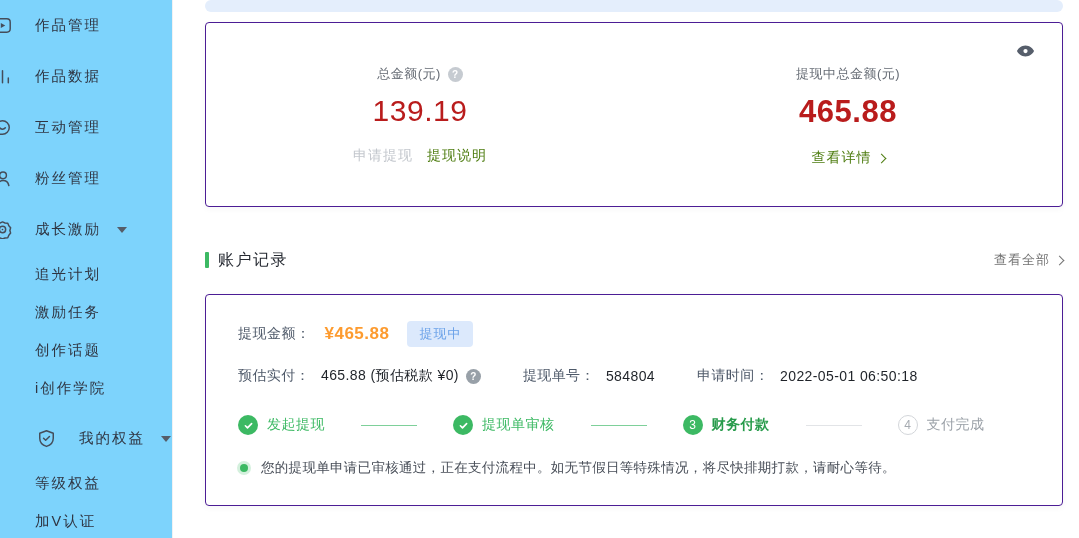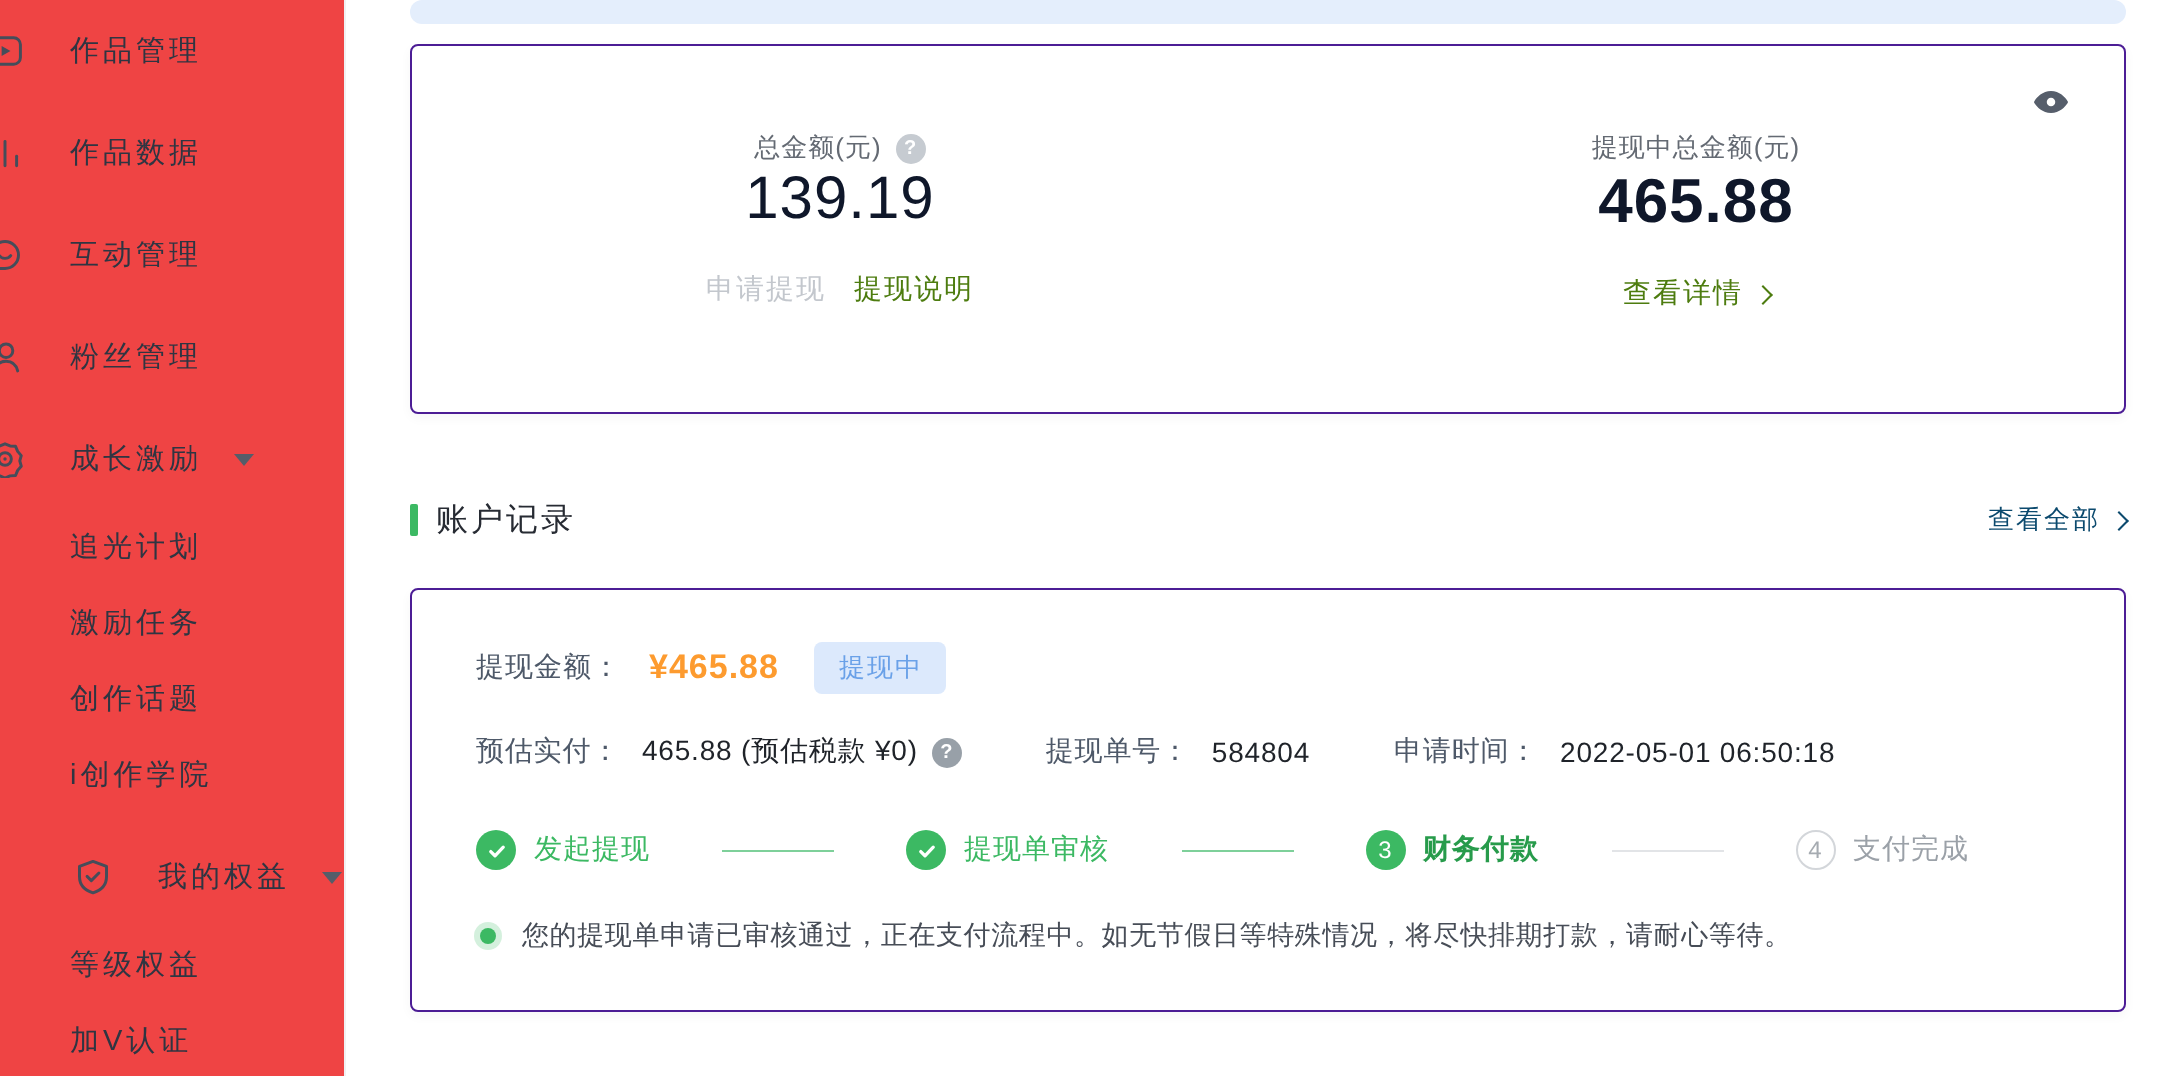--- a/index.html
+++ b/index.html
@@ -6,53 +6,53 @@
   body{
     width:1079px;height:538px;background:#fff;
     font-family:"Liberation Sans","DejaVu Sans",sans-serif;
     color:#333;
     --green:#3cb963;--dark-green:#279b4b;--orange:#fd9b2f;
     --badge-bg:#dce9fc;--badge-text:#6aa1e8;--banner:#e4eefc;
   }
   .layout{display:flex;height:538px;}
 
   
-  .sidebar{width:173px;flex:none;border-right:1px solid #f0f1f3;box-sizing:border-box;background:#ef4444;}
+  .sidebar{width:173px;flex:none;border-right:1px solid #f0f1f3;box-sizing:border-box;background:#7dd3fc;}
   .sb-item{display:flex;align-items:center;height:51px;cursor:pointer;}
   .sb-icon{width:22px;height:20px;margin-left:-7px;flex:none;display:flex;align-items:center;}
   .sb-label{margin-left:20px;font-size:14.5px;color:#2f3542;letter-spacing:2px;white-space:nowrap;}
   .caret{width:0;height:0;border-left:5px solid transparent;border-right:5px solid transparent;border-top:6px solid #555d69;margin-left:16px;}
   .sb-sub{height:38px;line-height:38px;padding-left:35px;font-size:14.5px;color:#2f3542;letter-spacing:2px;cursor:pointer;white-space:nowrap;}
 
   
   .main{flex:1;min-width:0;padding-left:32px;box-sizing:border-box;position:relative;}
   .banner{height:12px;background:var(--banner);border-radius:7px;margin-right:16px;}
   .card{border:1px solid #4c1d95;border-radius:4px;background:#fff;margin-right:16px;box-shadow:0 2px 6px rgba(31,35,41,.04);}
 
   .card1{margin-top:10px;height:183px;display:flex;position:relative;}
   .col{flex:1;display:flex;flex-direction:column;align-items:center;padding-top:42px;}
   .col-label{font-size:13px;color:#646a73;display:flex;align-items:center;letter-spacing:.5px;}
-  .big-num{font-size:30px;color:#0f172a;font-weight:500;letter-spacing:.5px;}
+  .big-num{font-size:30px;color:#b91c1c;margin-top:11px;font-weight:500;letter-spacing:.5px;}
   .big-num.bold{font-weight:700;font-size:31px;}
   .col-actions{margin-top:19px;font-size:14px;display:flex;align-items:center;gap:14px;letter-spacing:1px;}
   .muted-action{color:#c3c7cd;cursor:default;}
   .green-link{color:#4d7c0f;cursor:pointer;display:inline-flex;align-items:center;gap:6px;letter-spacing:1px;font-size:14px;}
   .eye{position:absolute;top:22px;right:28px;cursor:pointer;line-height:0;}
 
   .chev{display:inline-block;width:6px;height:6px;border-right:1.6px solid currentColor;border-top:1.6px solid currentColor;transform:rotate(45deg);flex:none;}
 
   .help{width:15px;height:15px;border-radius:50%;color:#fff;font-size:10px;font-weight:700;display:inline-flex;align-items:center;justify-content:center;margin-left:7px;cursor:pointer;flex:none;}
   .help.light{background:#c6cbd1;}
   .help.dark{background:#98a0a8;}
 
   
   .sec{display:flex;align-items:center;margin-top:42px;margin-right:16px;height:22px;}
   .sec-bar{width:4px;height:16px;background:var(--green);border-radius:1px;}
   .sec-title{font-size:16px;color:#272b33;margin-left:9px;letter-spacing:1.5px;}
-  .view-all{margin-left:auto;font-size:13px;color:#0c4a6e;display:flex;align-items:center;gap:6px;cursor:pointer;letter-spacing:1px;}
+  .view-all{margin-left:auto;font-size:13px;color:#737373;display:flex;align-items:center;gap:6px;cursor:pointer;letter-spacing:1px;}
 
   
   .card2{margin-top:23px;padding:26px 32px 28px;box-sizing:border-box;}
   .row1{display:flex;align-items:center;font-size:14px;color:#4e5969;letter-spacing:.5px;}
   .amount{color:var(--orange);font-size:17px;font-weight:700;margin-left:14px;letter-spacing:.5px;}
   .badge{margin-left:18px;background:var(--badge-bg);color:var(--badge-text);font-size:13px;padding:4px 12px;border-radius:4px;letter-spacing:1px;}
   .row2{display:flex;align-items:center;margin-top:20px;font-size:14px;color:#4e5969;letter-spacing:.4px;}
   .field{display:flex;align-items:center;margin-right:42px;}
   .field .val{color:#1f2329;margin-left:11px;}
   .steps{display:flex;align-items:center;margin-top:30px;gap:20px;}

